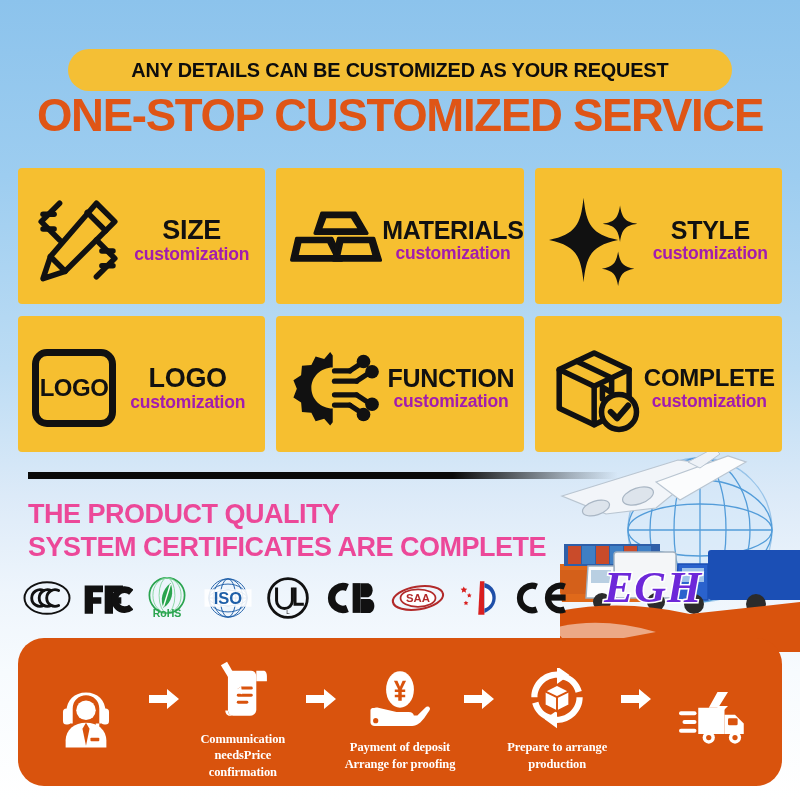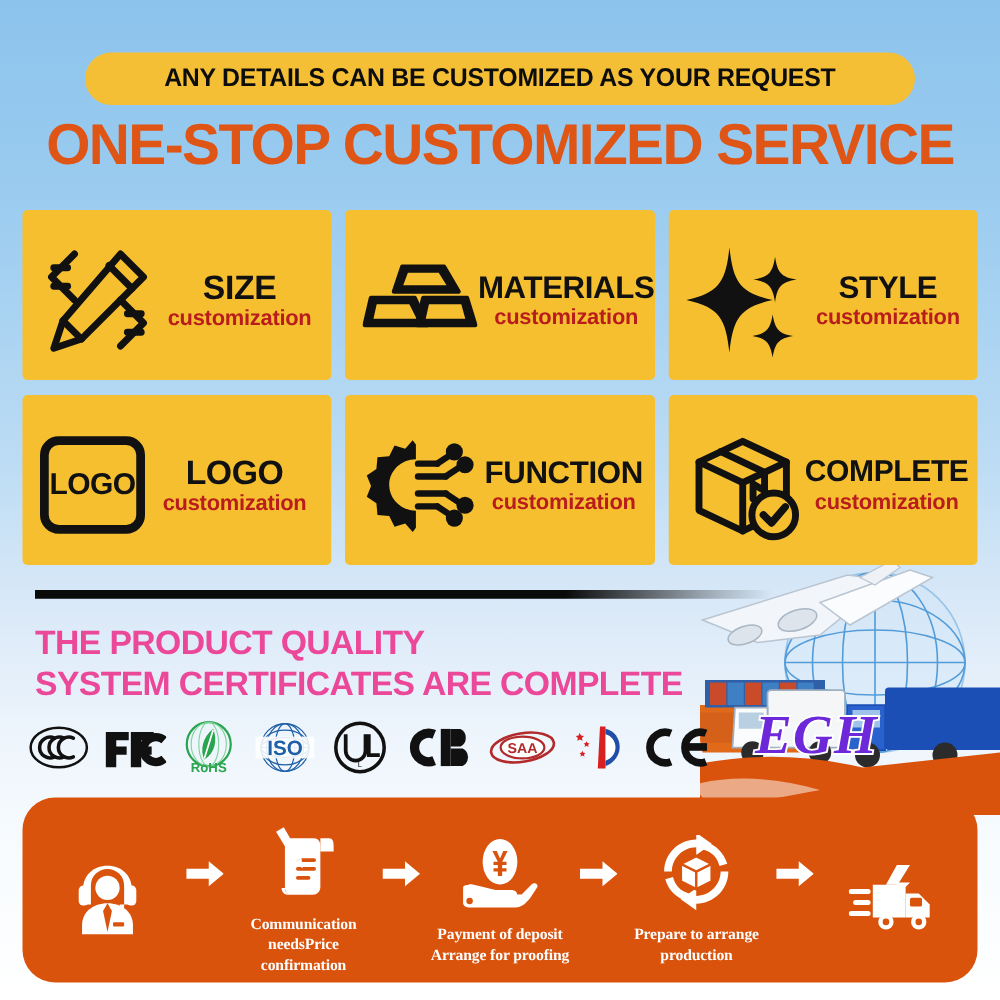--- a/index.html
+++ b/index.html
@@ -6,21 +6,21 @@
   html,body { width:800px; height:800px; }
   body {
     font-family:"Liberation Sans", sans-serif;
     position:relative;
     overflow:hidden;
     background:linear-gradient(180deg,#8cc3ec 0%,#9dcdf0 22%,#bcdcf4 46%,#dceaf8 62%,#eef5fc 74%,#f7fbfe 84%,#ffffff 100%);
   }
 
   
   .pill {
-    position:absolute; left:68px; top:42px; width:664px; height:42px;
+    position:absolute; left:68px; top:49px; width:664px; height:42px;
     background:#f4bf35; border-radius:21px;
     display:flex; align-items:center; justify-content:center;
   }
   .pill span {
     font-size:20.5px; font-weight:bold; color:#0d0d0d;
     letter-spacing:-0.2px; white-space:nowrap;
     transform:scaleX(0.97);
   }
   .maintitle {
     position:absolute; left:0; top:88px; width:800px; text-align:center;
@@ -36,21 +36,21 @@
     grid-template-rows:136px 136px; gap:12px 11px;
   }
   .card {
     background:#f6bf30; border-radius:4px;
     display:flex; align-items:center; padding:8px 6px 0 14px;
     overflow:hidden;
   }
   .card .ico { flex:0 0 auto; display:flex; align-items:center; justify-content:center; }
   .card .txt { flex:1; display:flex; flex-direction:column; align-items:center; justify-content:center; }
   .card .t1 { font-size:25px; font-weight:bold; color:#111; line-height:1.05; letter-spacing:-0.3px; white-space:nowrap; }
-  .card .t2 { font-size:17.5px; font-weight:bold; color:#b91c1c; line-height:1.15; letter-spacing:-0.2px; white-space:nowrap; }
+  .card .t2 { font-size:17.5px; font-weight:bold; color:#a21caf; line-height:1.15; letter-spacing:-0.2px; white-space:nowrap; }
   .card.c-size .t1, .card.c-logo .t1 { font-size:27px; }
   .card.c-materials .t1 { font-size:25px; }
   .card.c-packaging .t1 { font-size:24px; }
 
   .logobox {
     width:84px; height:78px; border:7px solid #111; border-radius:15px;
     display:flex; align-items:center; justify-content:center;
   }
   .logobox span { font-size:24px; font-weight:bold; color:#111; letter-spacing:-0.5px; }
 

